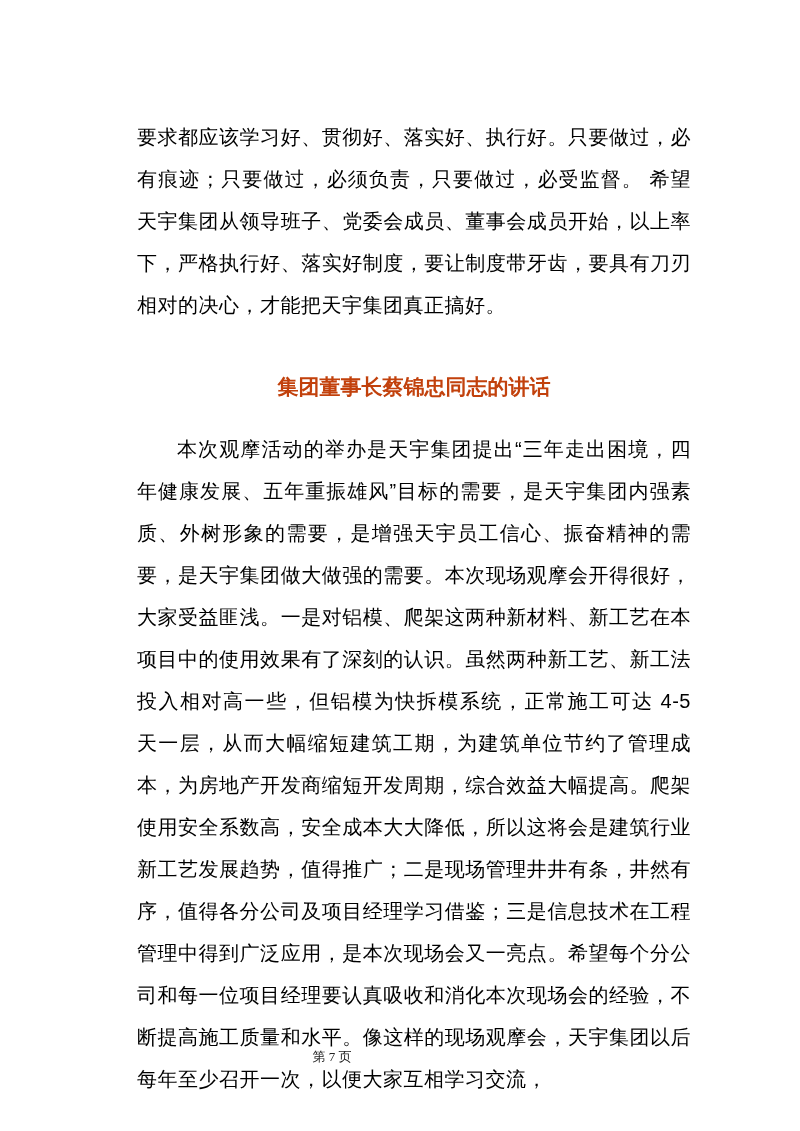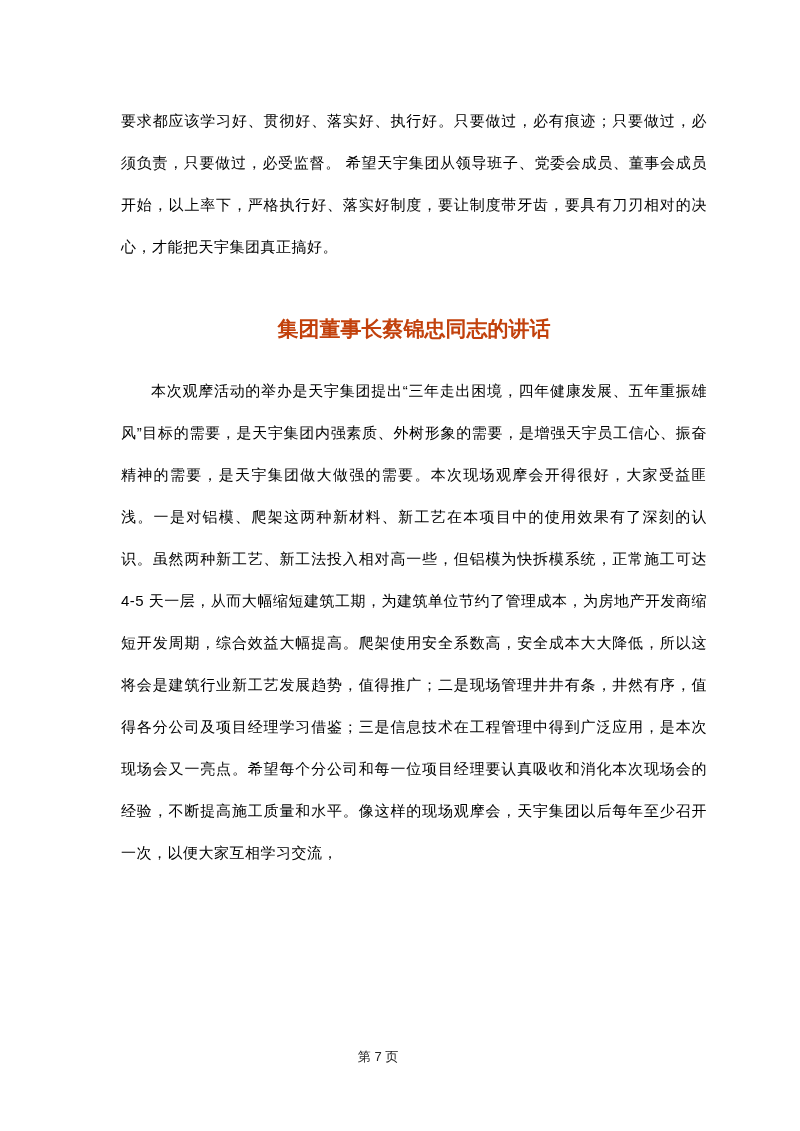--- a/index.html
+++ b/index.html
@@ -23,22 +23,22 @@
     height: 1131px;
     background: #ffffff;
   }
   .content {
     position: absolute;
     left: 121px;
     top: 100px;
     width: 586px;
   }
   .body-para {
-    margin: 0;
-    font-size: 15px;
+    margin: 16px;
+    font-size: 20px;
     line-height: 42px;
     text-align: justify;
     letter-spacing: 0.5px;
     color: #000000;
   }
   .body-para.first-indent {
     text-indent: 2em;
   }
   .section-heading {
     margin: 40px 0 20px 0;
@@ -47,24 +47,23 @@
     line-height: 42px;
     text-align: center;
     color: #c2410c;
   }
   .page-footer {
     position: absolute;
     left: 0;
     top: 1048px;
     width: 664px;
     text-align: center;
-    font-family: Liberation Sans, sans-serif;
+    font-family: Liberation Serif, serif;
     font-size: 13px;
     color: #222222;
-    padding-left: 46px;
   }
 </style>
 </head>
 <body>
 
 <div class="page">
   <div class="content">
     <p class="body-para">要求都应该学习好、贯彻好、落实好、执行好。只要做过，必有痕迹；只要做过，必须负责，只要做过，必受监督。 希望天宇集团从领导班子、党委会成员、董事会成员开始，以上率下，严格执行好、落实好制度，要让制度带牙齿，要具有刀刃相对的决心，才能把天宇集团真正搞好。</p>
 
     <h2 class="section-heading">集团董事长蔡锦忠同志的讲话</h2>

